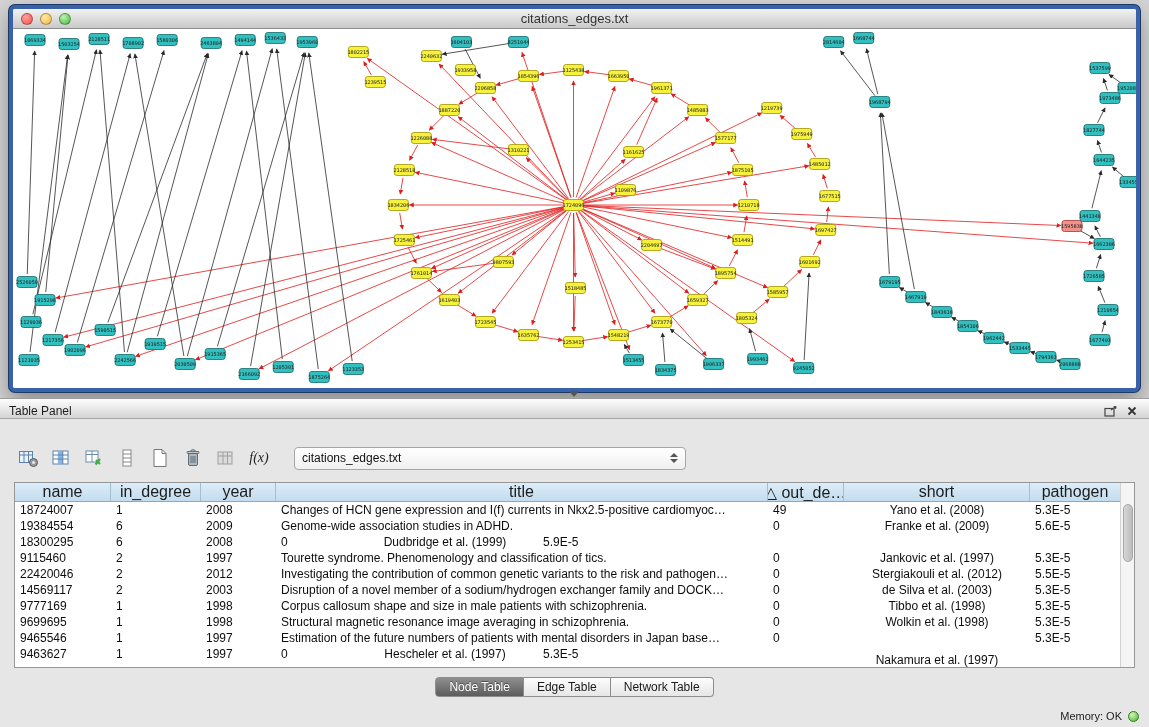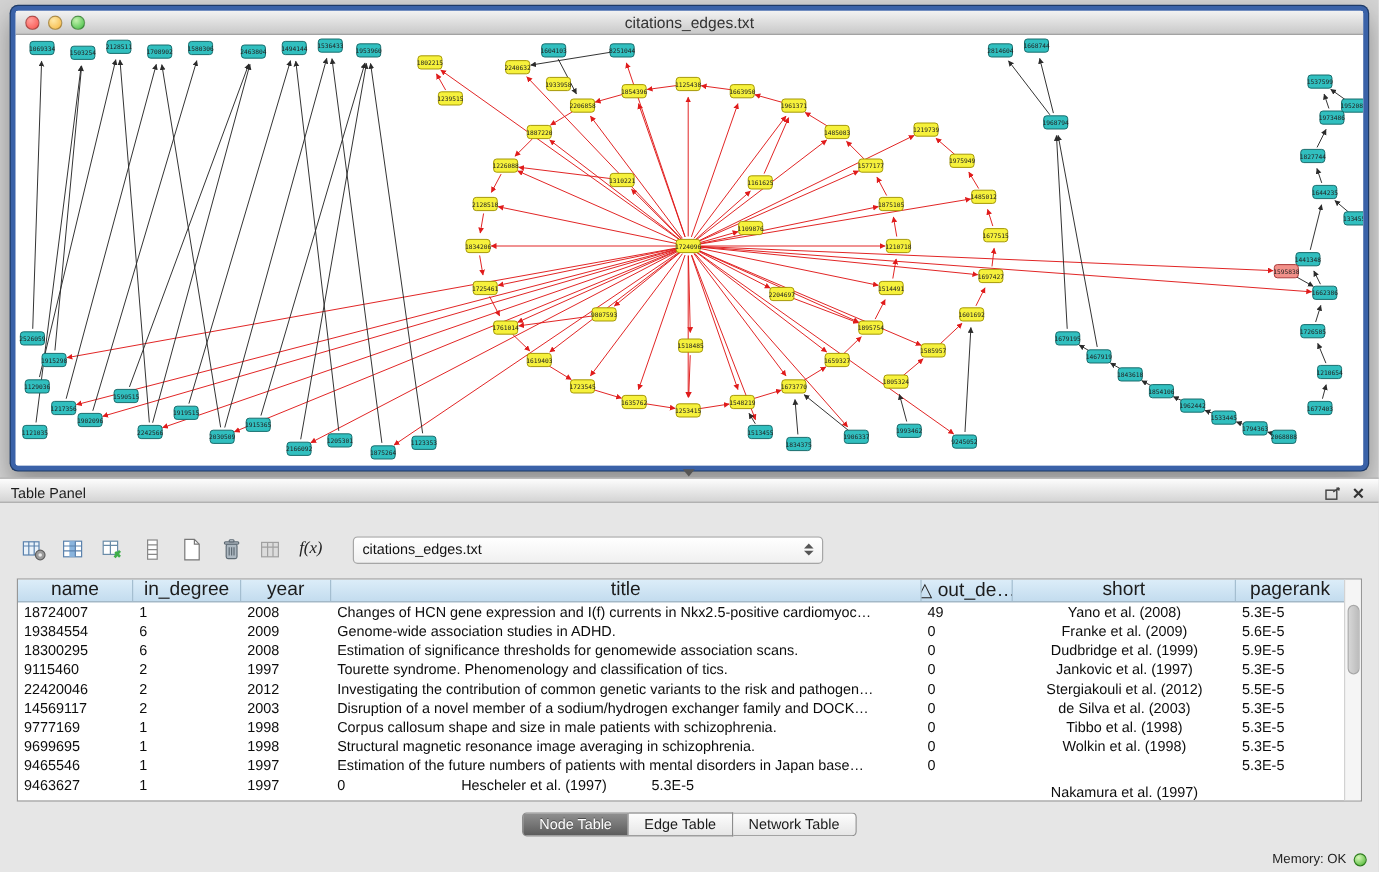--- a/index.html
+++ b/index.html
@@ -705,21 +705,21 @@
     </div>
 
     <div class="table-wrap">
       <div class="thead">
           <div class="th" style="width: 96px;">name</div>
           <div class="th" style="width: 90px;">in_degree</div>
           <div class="th" style="width: 75px;">year</div>
           <div class="th" style="width: 492px;">title</div>
           <div class="th" style="width: 76px;">△ out_de…</div>
           <div class="th" style="width: 186px;">short</div>
-          <div class="th" style="width: 91px;">pagerank</div>
+          <div class="th" style="width: 91px;">pathogen</div>
         </div>
       <div class="tbody">
           <div class="tr">
             <div class="td" style="width: 96px;">18724007</div>
             <div class="td" style="width: 90px;">1</div>
             <div class="td" style="width: 75px;">2008</div>
             <div class="td" style="width: 492px;">Changes of HCN gene expression and I(f) currents in Nkx2.5-positive cardiomyoc…</div>
             <div class="td" style="width: 76px;">49</div>
             <div class="td center" style="width: 186px;">Yano et al. (2008)</div>
             <div class="td" style="width: 91px;">5.3E-5</div>
@@ -730,21 +730,20 @@
             <div class="td" style="width: 75px;">2009</div>
             <div class="td" style="width: 492px;">Genome-wide association studies in ADHD.</div>
             <div class="td" style="width: 76px;">0</div>
             <div class="td center" style="width: 186px;">Franke et al. (2009)</div>
             <div class="td" style="width: 91px;">5.6E-5</div>
           </div>
           <div class="tr">
             <div class="td" style="width: 96px;">18300295</div>
             <div class="td" style="width: 90px;">6</div>
             <div class="td" style="width: 75px;">2008</div>
-            <div class="td" style="width: 492px;">Estimation of significance thresholds for genomewide association scans.</div>
             <div class="td" style="width: 76px;">0</div>
             <div class="td center" style="width: 186px;">Dudbridge et al. (1999)</div>
             <div class="td" style="width: 91px;">5.9E-5</div>
           </div>
           <div class="tr">
             <div class="td" style="width: 96px;">9115460</div>
             <div class="td" style="width: 90px;">2</div>
             <div class="td" style="width: 75px;">1997</div>
             <div class="td" style="width: 492px;">Tourette syndrome. Phenomenology and classification of tics.</div>
             <div class="td" style="width: 76px;">0</div>

